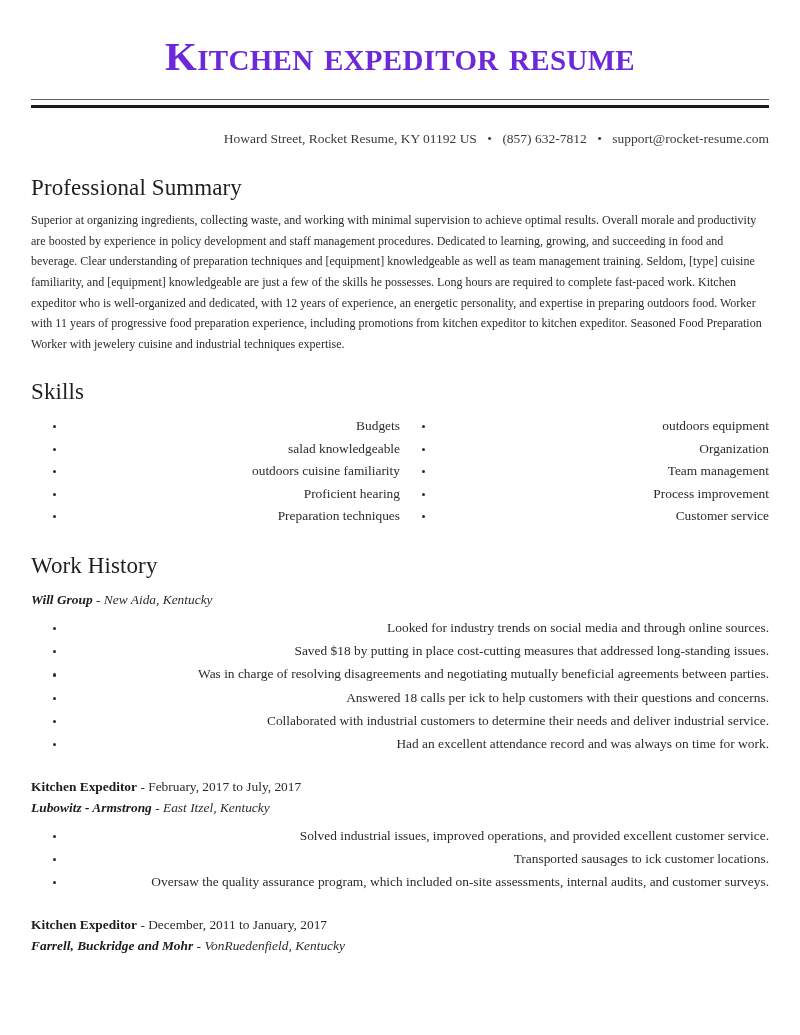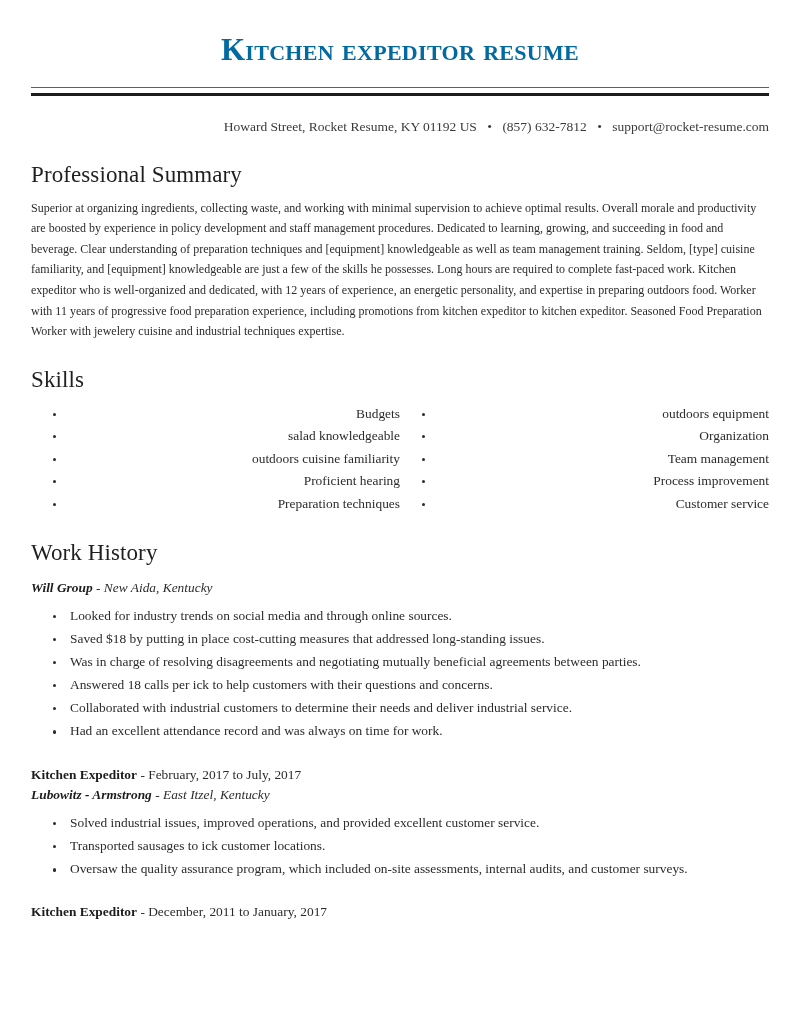--- a/index.html
+++ b/index.html
@@ -22,26 +22,26 @@
     position: relative;
   }
 
   
   .resume-title {
     margin: 0;
     padding: 31px 0 0 0;
     text-align: center;
     font-family: "Liberation Serif", "DejaVu Serif", serif;
     font-weight: 700;
-    font-size: 31px;
+    font-size: 41px;
     line-height: 1.25;
     letter-spacing: 0.3px;
     font-variant: small-caps;
     text-transform: lowercase;
-    color: #0369a1;
+    color: #6d28d9;
   }
   .resume-title::first-letter { text-transform: uppercase; }
 
   .rule {
     margin: 17px 0 0 0;
     height: 5px;
     border-top: 1px solid #5f5f5f;
     border-bottom: 3px solid #1c1c1c;
     background: #ffffff;
   }
@@ -125,21 +125,21 @@
     color: #2b2b2b;
   }
   .job-title { font-weight: 700; color: #1c1c1c; }
   .job-dates { font-weight: 400; }
   .company { font-weight: 700; font-style: italic; color: #1c1c1c; }
   .job-location { font-style: italic; }
   .dash { font-weight: 400; font-style: normal; }
   .job .bullets {
     padding-top: 8px;
   }
-  .job ul.bullets > li { padding-bottom: 5.2px; }
+  .job ul.bullets > li { padding-bottom: 5.2px; text-align: right; }
 
   .section-work .section-heading { padding-top: 22px; }
 </style>
 </head>
 <body>
 
 <div class="page">
 
   <h1 class="resume-title">Kitchen Expeditor Resume</h1>
 
@@ -214,20 +214,24 @@
         <li>Transported sausages to ick customer locations.</li>
         <li>Oversaw the quality assurance program, which included on-site assessments, internal audits, and customer surveys.</li>
       </ul>
     </div>
 
     <div class="job">
       <p class="job-line">
         <span class="job-title">Kitchen Expeditor</span><span class="dash"> </span><span class="dash">-</span>
         <span class="job-dates">December, 2011 to January, 2017</span>
       </p>
+      <p class="job-line">
+        <span class="company">Farrell, Buckridge and Mohr</span><span class="dash"> </span><span class="dash">-</span>
+        <span class="job-location">VonRuedenfield, Kentucky</span>
+      </p>
       <ul class="bullets">
         
         
         
         
         
         
         
       </ul>
     </div>

